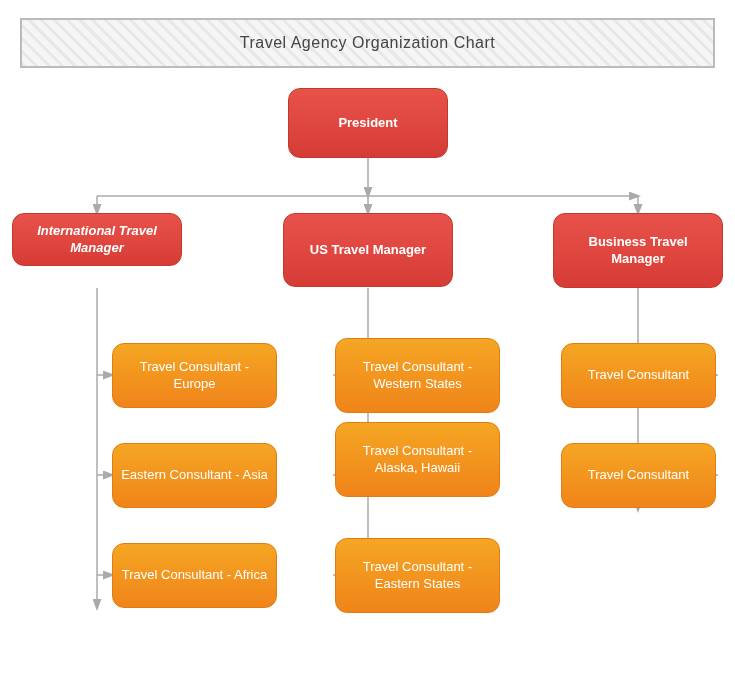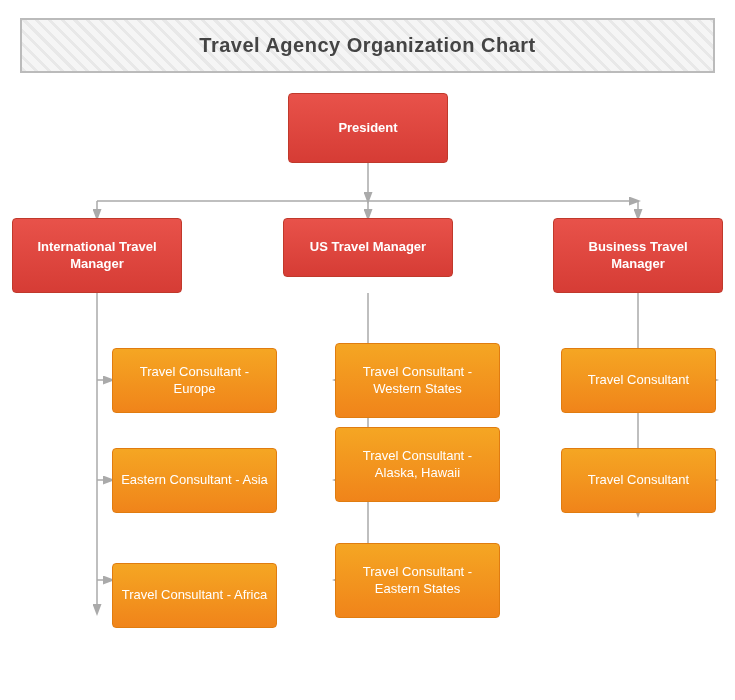--- a/index.html
+++ b/index.html
@@ -27,38 +27,38 @@
         45deg,
         #e8e8e8,
         #e8e8e8 3px,
         #f5f5f5 3px,
         #f5f5f5 9px
       );
       text-align: center;
       padding: 14px 10px;
     }
     .title-text {
-      font-size: 20px;
+      font-size: 16px;
       color: #444;
-      font-weight: bold;
+      font-weight: normal;
       letter-spacing: 0.5px;
     }
 
     
     .chart-area {
       position: relative;
       width: 735px;
       height: 590px;
       margin-top: 8px;
     }
 
     
     .box {
       position: absolute;
-      border-radius: 4px;
+      border-radius: 12px;
       display: flex;
       align-items: center;
       justify-content: center;
       text-align: center;
       padding: 8px;
       line-height: 1.3;
     }
 
     .box-red {
       background: linear-gradient(to bottom, #e8524a, #d63c35);
@@ -77,27 +77,28 @@
     .president {
       width: 160px;
       height: 70px;
       left: 288px;
       top: 10px;
     }
 
     
     .intl-mgr {
       width: 170px;
-      height: 75px;
+      height: 53px;
       left: 12px;
       top: 135px;
+      font-style: italic;
     }
     .us-mgr {
       width: 170px;
-      height: 59px;
+      height: 74px;
       left: 283px;
       top: 135px;
     }
     .biz-mgr {
       width: 170px;
       height: 75px;
       left: 553px;
       top: 135px;
     }
 
@@ -112,21 +113,20 @@
       width: 165px;
       height: 65px;
       left: 112px;
       top: 365px;
     }
     .cons-africa {
       width: 165px;
       height: 65px;
       left: 112px;
       top: 465px;
-      margin-top: 15px;
     }
 
     
     .cons-western {
       width: 165px;
       height: 75px;
       left: 335px;
       top: 260px;
     }
     .cons-alaska {

